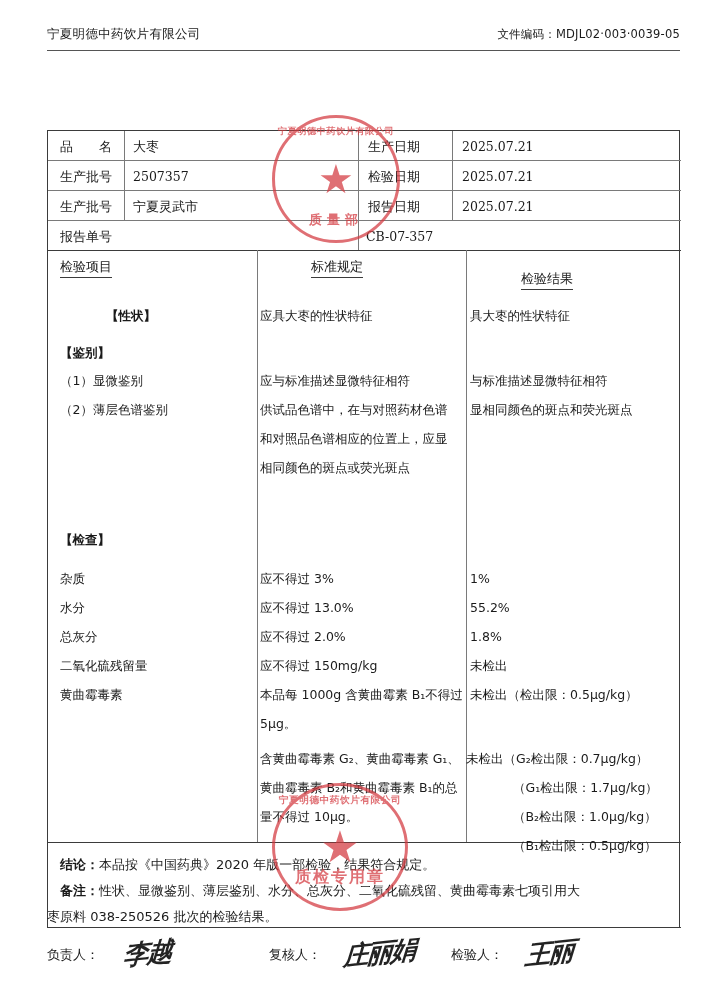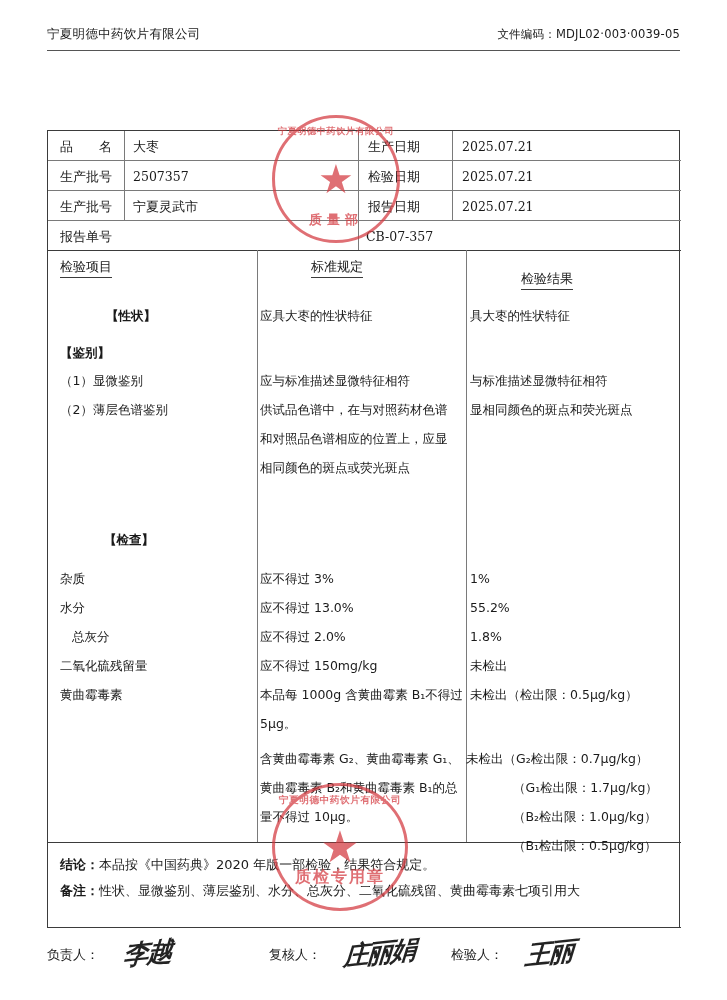--- a/index.html
+++ b/index.html
@@ -243,31 +243,31 @@
   <div class="tx" style="left:60px; top:404px;">（2）薄层色谱鉴别</div>
 
   <div class="tx" style="left:260px; top:375px;">应与标准描述显微特征相符</div>
   <div class="tx" style="left:260px; top:404px;">供试品色谱中，在与对照药材色谱</div>
   <div class="tx" style="left:260px; top:433px;">和对照品色谱相应的位置上，应显</div>
   <div class="tx" style="left:260px; top:462px;">相同颜色的斑点或荧光斑点</div>
 
   <div class="tx" style="left:470px; top:375px;">与标准描述显微特征相符</div>
   <div class="tx" style="left:470px; top:404px;">显相同颜色的斑点和荧光斑点</div>
 
-  <div class="tx bold" style="left:60px; top:534px;margin-left:44px;">【检查】</div>
+  <div class="tx bold" style="left:60px; top:534px;">【检查】</div>
 
   <div class="tx" style="left:60px;  top:573px;">杂质</div>
   <div class="tx" style="left:260px; top:573px;">应不得过 3%</div>
   <div class="tx" style="left:470px; top:573px;">1%</div>
 
   <div class="tx" style="left:60px;  top:602px;">水分</div>
   <div class="tx" style="left:260px; top:602px;">应不得过 13.0%</div>
   <div class="tx" style="left:470px; top:602px;">55.2%</div>
 
-  <div class="tx" style="left:60px;  top:631px;margin-left:12px;">总灰分</div>
+  <div class="tx" style="left:60px;  top:631px;">总灰分</div>
   <div class="tx" style="left:260px; top:631px;">应不得过 2.0%</div>
   <div class="tx" style="left:470px; top:631px;">1.8%</div>
 
   <div class="tx" style="left:60px;  top:660px;">二氧化硫残留量</div>
   <div class="tx" style="left:260px; top:660px;">应不得过 150mg/kg</div>
   <div class="tx" style="left:470px; top:660px;">未检出</div>
 
   <div class="tx" style="left:60px;  top:689px;">黄曲霉毒素</div>
   <div class="tx" style="left:260px; top:689px;">本品每 1000g 含黄曲霉素 B₁不得过</div>
   <div class="tx" style="left:260px; top:718px;">5μg。</div>
@@ -282,20 +282,23 @@
   <div class="tx" style="left:513px; top:811px;">（B₂检出限：1.0μg/kg）</div>
   <div class="tx" style="left:513px; top:840px;">（B₁检出限：0.5μg/kg）</div>
 
   <div class="concl" style="top:852px;">
     <span class="lead">结论：</span><span>本品按《中国药典》2020 年版一部检验，结果符合规定。</span>
   </div>
 
   <div class="concl" style="top:878px;">
     <span class="lead">备注：</span><span>性状、显微鉴别、薄层鉴别、水分、总灰分、二氧化硫残留、黄曲霉毒素七项引用大</span>
   </div>
+  <div class="concl" style="top:904px; left:47px;">
+    <span>枣原料 038-250526 批次的检验结果。</span>
+  </div>
 
   <div class="sigrow">
     <span class="sig-label" style="left:0px;">负责人：</span>
     <span class="sig-ink" style="left:76px;">李越</span>
 
     <span class="sig-label" style="left:222px;">复核人：</span>
     <span class="sig-ink" style="left:296px;">庄丽娟</span>
 
     <span class="sig-label" style="left:404px;">检验人：</span>
     <span class="sig-ink" style="left:478px;">王丽</span>

